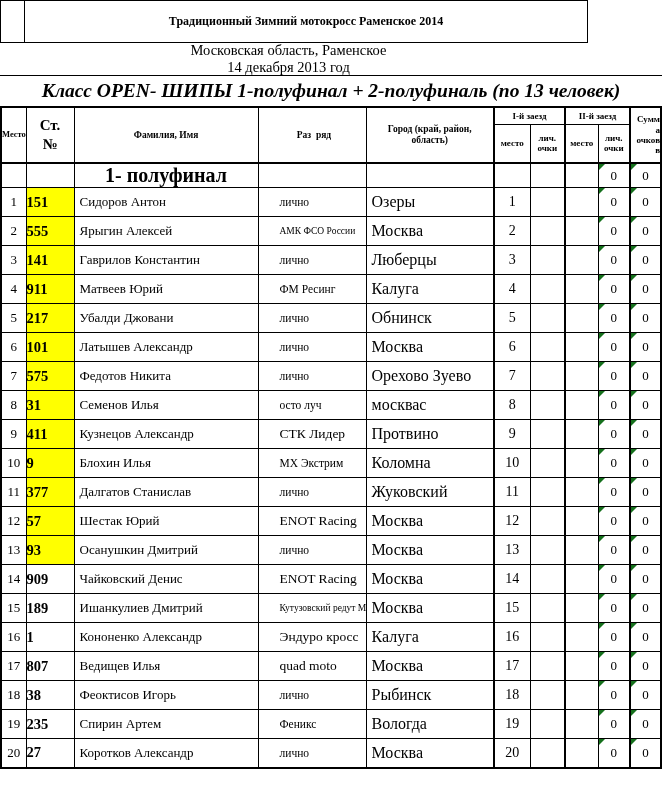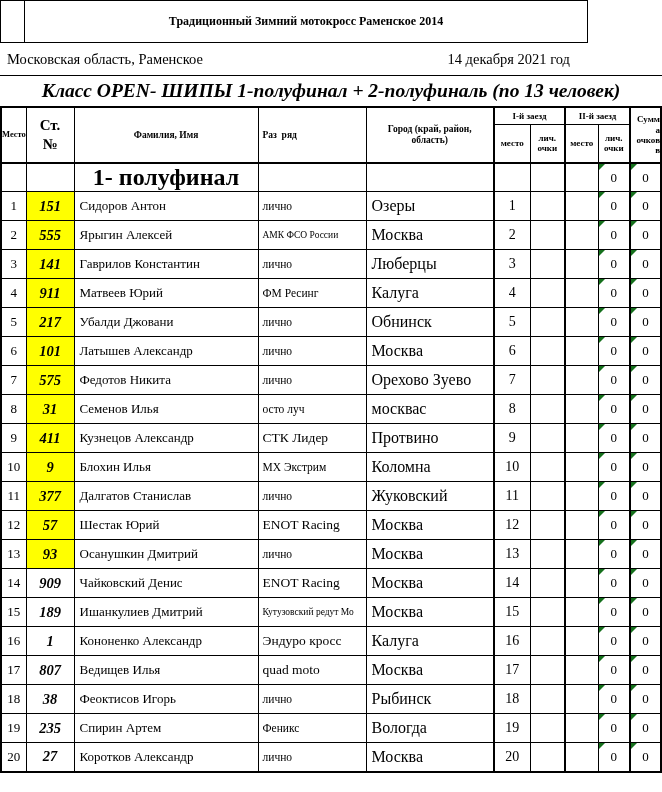--- a/index.html
+++ b/index.html
@@ -14,69 +14,69 @@
     border:1px solid #000; border-right:1px solid #000; }
   .title-cell { width:563px; box-sizing:border-box;
     border-top:1px solid #000; border-bottom:1px solid #000; border-right:1px solid #000;
     display:flex; align-items:center; justify-content:center;
     font-weight:bold; font-size:12px; }
   .title-fill { flex:1; }
   .protocol-row { height:27px; box-sizing:border-box; border-bottom:1px solid #000;
     display:flex; align-items:center; justify-content:center;
     font-weight:bold; font-size:13.5px; word-spacing:7px; }
   .location-row { height:33px; box-sizing:border-box; border-bottom:1px solid #000;
-    display:flex; align-items:center; justify-content:space-between;
-    font-size:14.5px; padding:0 92px 0 7px; }
+    display:flex; align-items:center; justify-content:center;
+    font-size:14.5px; padding:0 92px 0 7px;flex-direction:column; }
   .class-row { height:30px; box-sizing:border-box;
     display:flex; align-items:center; justify-content:center;
     font-weight:bold; font-style:italic; font-size:19.5px; white-space:nowrap; }
   
   table.protocol { border-collapse:collapse; table-layout:fixed; width:660px;
     border:2px solid #000; margin-left:0; }
   .protocol th, .protocol td { border:1px solid #000; padding:0; overflow:hidden;
     box-sizing:border-box; }
   .protocol th { font-weight:bold; text-align:center; vertical-align:middle;
     font-size:9px; line-height:1.15; white-space:pre-line; }
   th.h-place { font-size:8.5px; }
   th.h-num  { font-size:15px; line-height:1.25; }
   th.h-name, th.h-club, th.h-city { font-size:9.5px; }
-  th.h-club { text-align:left; padding-left:4px; white-space:pre; }
+  th.h-club { text-align:center; padding-left:4px; white-space:pre; }
   th.h-total { font-size:9px;text-align:right; }
   .hb2 { border-bottom-width:2px !important; }
   .bl2 { border-left-width:2px !important; }
   .protocol td { vertical-align:middle; }
   td.c-place { text-align:center; font-size:13px; }
-  td.c-num { text-align:center; font-weight:bold; font-size:14.5px;font-style:italic; }
+  td.c-num { text-align:left; font-weight:bold; font-size:14.5px; }
   td.c-num.hl { background:#ffff00; }
   td.c-name { text-align:left; padding-left:5px; font-size:13px; white-space:nowrap; }
-  td.c-club { text-align:left; padding-left:4px; font-size:11.5px; white-space:nowrap; }
+  td.c-club { text-align:left; padding-left:21px; font-size:11.5px; white-space:nowrap; }
   td.c-club.small { font-size:9.5px; }
   td.c-club.large { font-size:13.5px; }
   td.c-city { text-align:left; padding-left:5px; font-size:16px; white-space:nowrap; }
   td.c-h1p { text-align:center; font-size:14px; }
   td.c-zero { text-align:center; font-size:13px; position:relative; }
-  td.c-section { text-align:center; font-weight:bold; font-size:24px; white-space:nowrap; }
+  td.c-section { text-align:center; font-weight:bold; font-size:20px; white-space:nowrap; }
   .corner-tri { position:absolute; top:0; left:0; width:0; height:0;
     border-top:6px solid #15701c; border-right:6px solid transparent; }
 </style>
 </head>
 <body>
 
 <div class="page">
 
   <div class="title-row">
     <div class="title-corner"></div>
     <div class="title-cell">Традиционный Зимний мотокросс Раменское 2014</div>
     <div class="title-fill"></div>
   </div>
 
 
   <div class="location-row">
     <span>Московская область, Раменское</span>
-    <span>14 декабря 2021  год</span>
+    <span>14 декабря 2013  год</span>
   </div>
 
   <div class="class-row">Класс OPEN- ШИПЫ  1-полуфинал + 2-полуфиналь (по 13 человек)</div>
 
   <table class="protocol">
     <colgroup>
       <col style="width:25px">
         <col style="width:48px">
         <col style="width:184px">
       <col style="width:108px">

